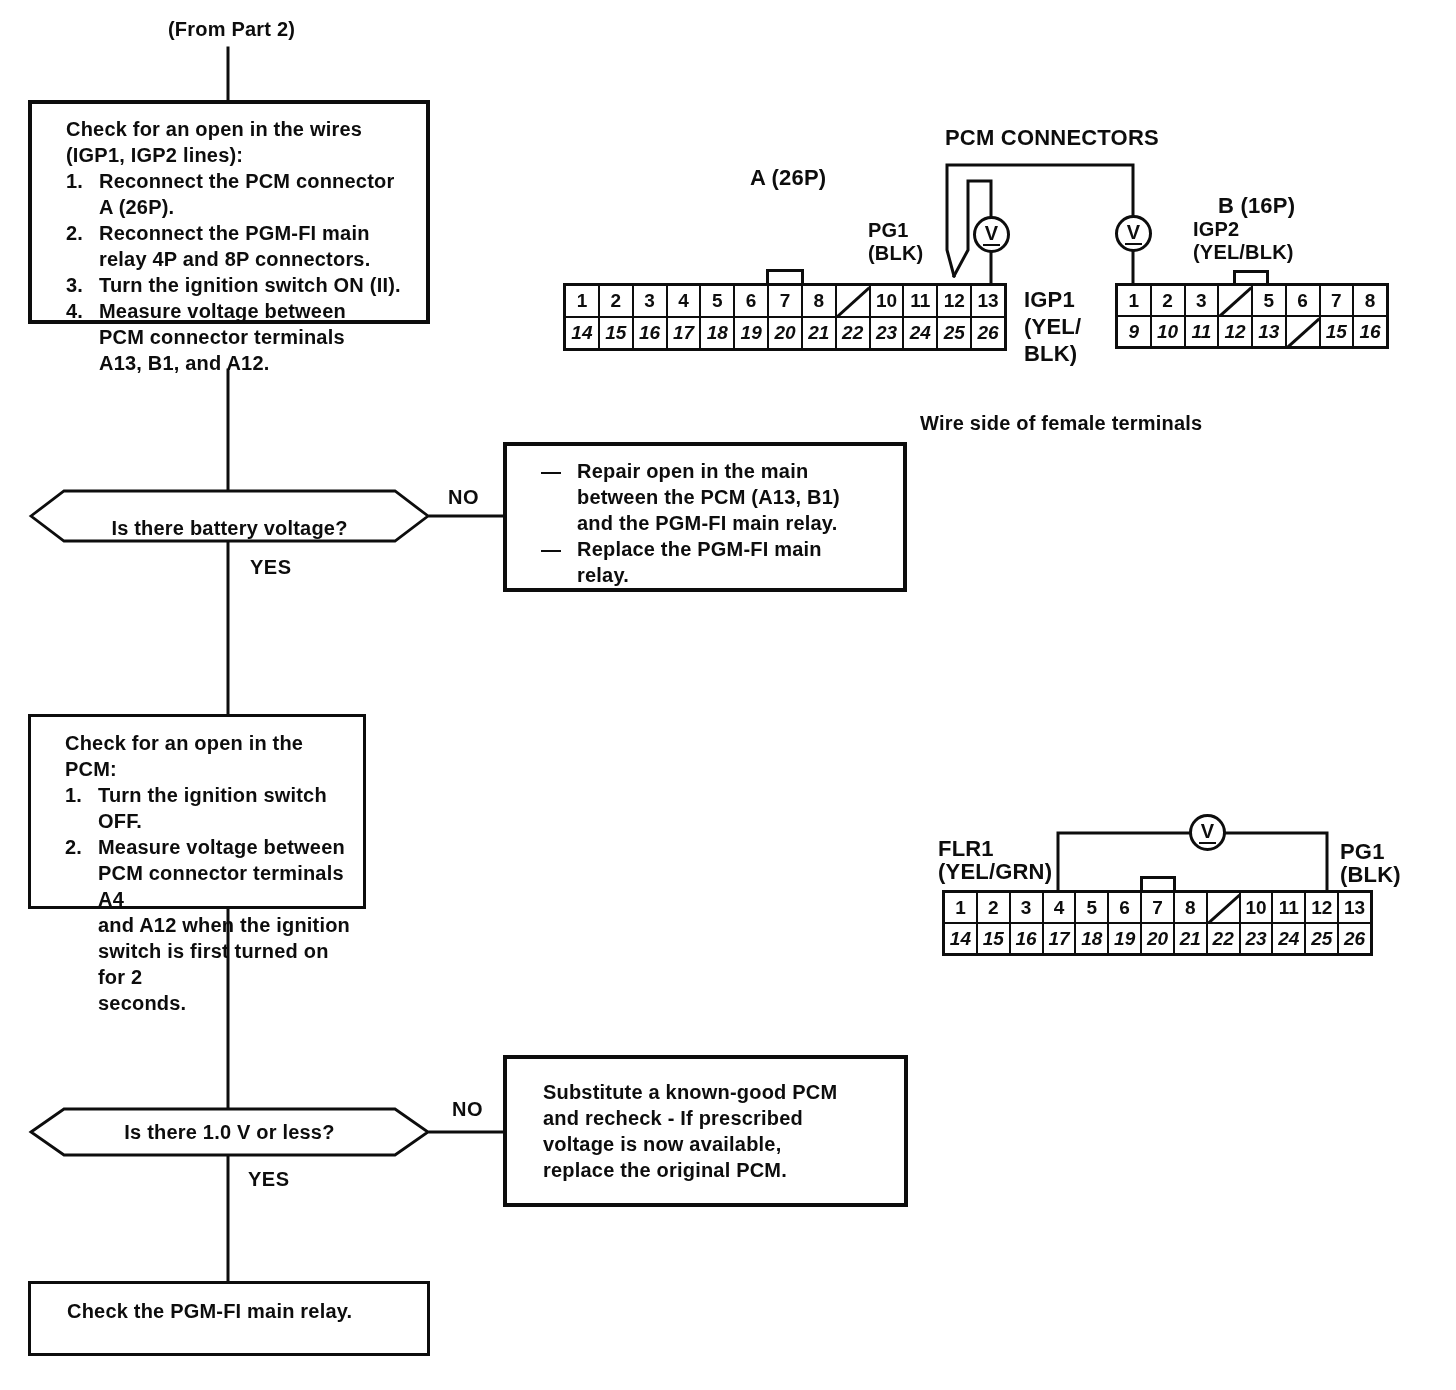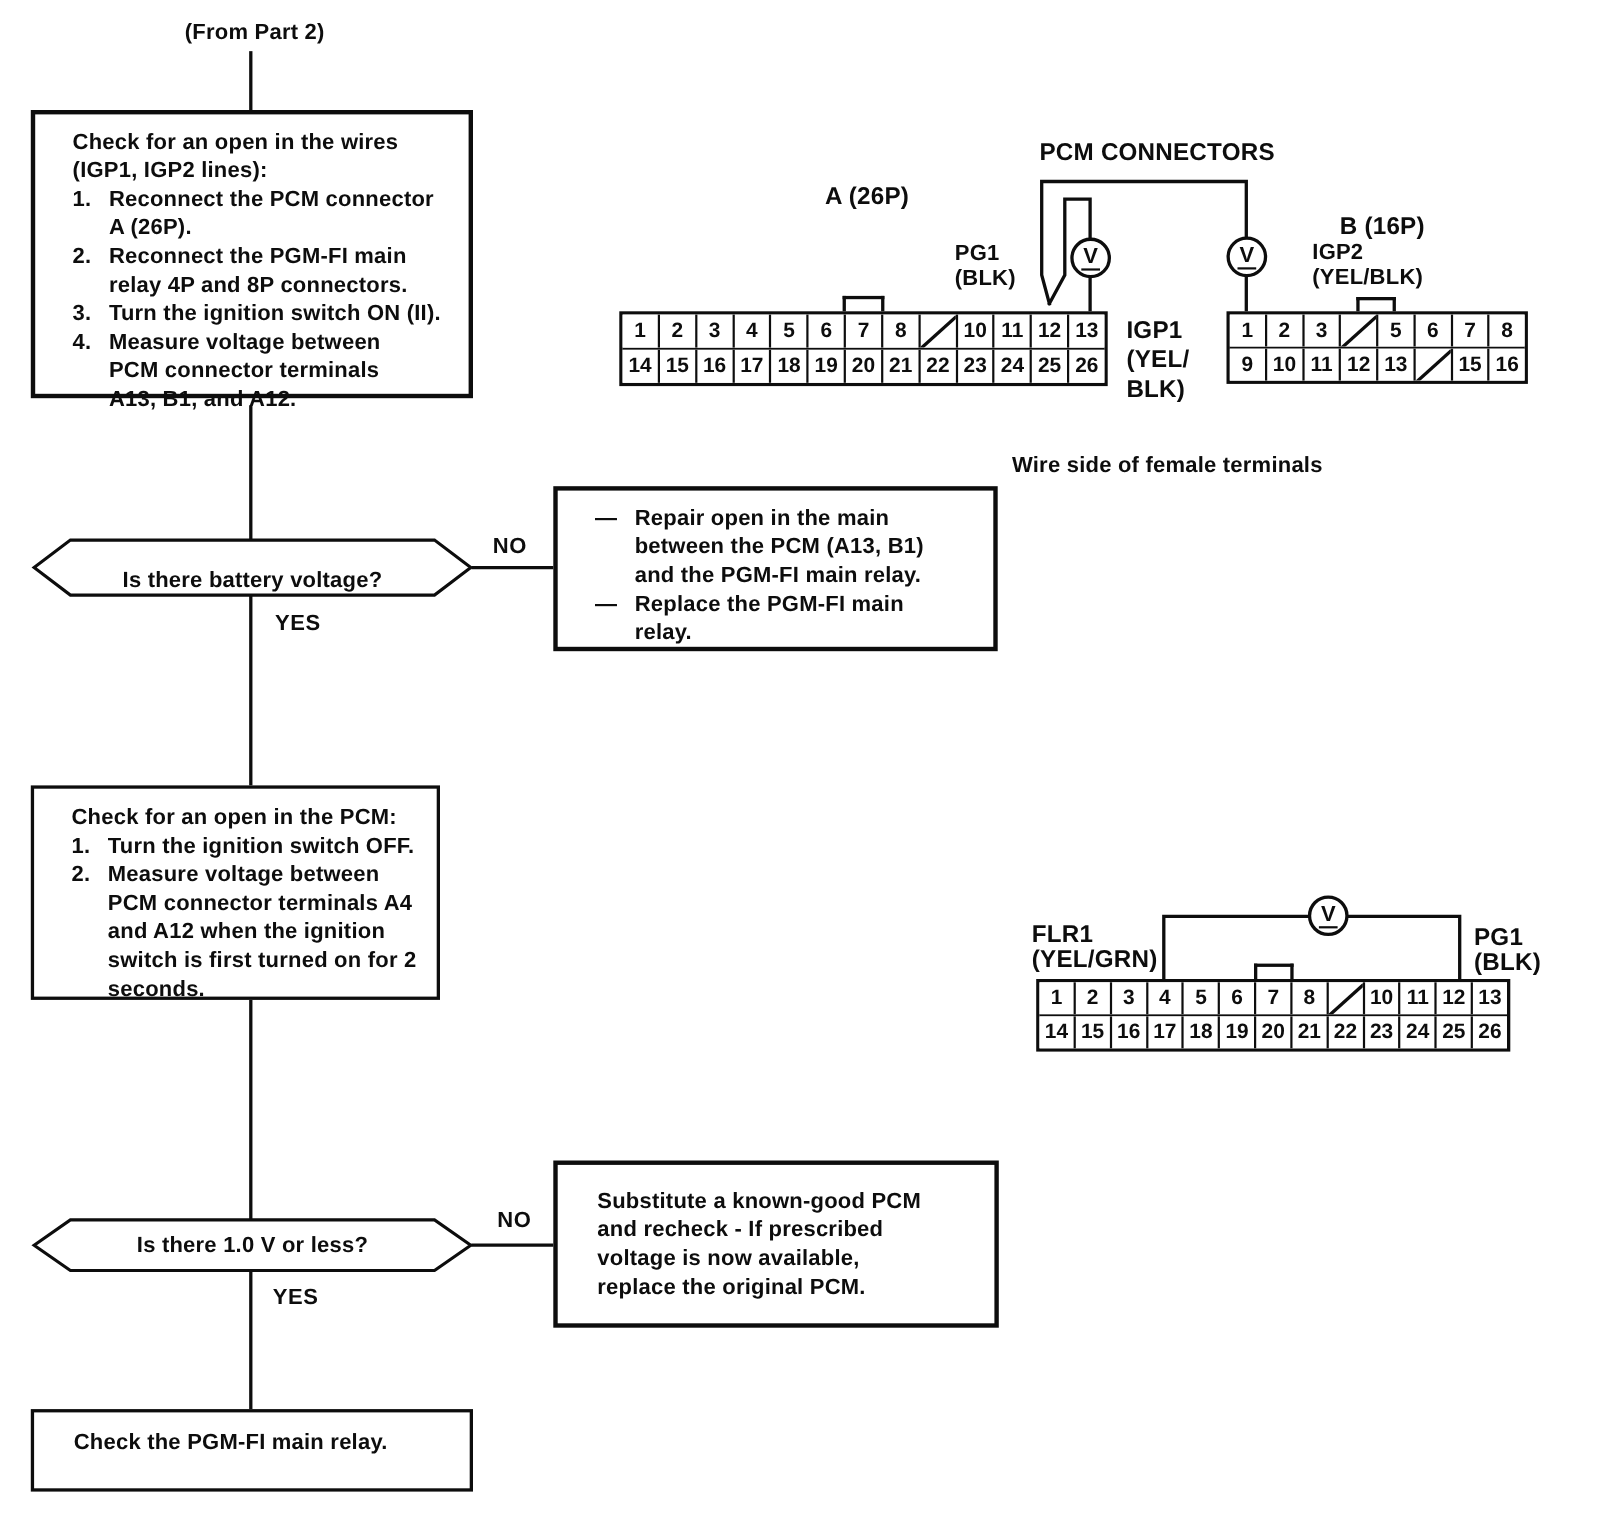--- a/index.html
+++ b/index.html
@@ -28,21 +28,21 @@
   
   .lbl{position:absolute;font-weight:700;font-size:20px;line-height:23px;white-space:pre-line;letter-spacing:.2px;}
   .lbl.big{font-size:22px;}
   .lbl.lh27{line-height:27px;}
   .yn{position:absolute;font-weight:700;font-size:20px;letter-spacing:.5px;}
 
   
   .connector{position:absolute;border:3px solid #0d0d0d;background:#fff;box-sizing:border-box;
              display:flex;flex-direction:column;}
   .crow{display:flex;flex:1;}
-  .crow + .crow{border-top:2.5px solid #0d0d0d;}
+  .crow + .crow{border-top:2.5px solid #0d0d0d;font-style:italic;}
   .cell{flex:1;display:flex;align-items:center;justify-content:center;
         font-size:19px;font-weight:700;position:relative;overflow:hidden;background:#fff;}
   .cell + .cell{border-left:2.5px solid #0d0d0d;}
   .cell.slash::before{content:"";position:absolute;left:-6px;right:-6px;top:50%;height:2.6px;
         background:#0d0d0d;transform:rotate(-42deg);}
   .tab{position:absolute;border:3px solid #0d0d0d;border-bottom:none;background:#fff;box-sizing:border-box;}
 
   
   .vmeter{position:absolute;width:37px;height:37px;border:3.2px solid #0d0d0d;border-radius:50%;
           background:#fff;box-sizing:border-box;display:flex;align-items:center;justify-content:center;z-index:3;}
@@ -66,21 +66,21 @@
     <polyline points="954,276 968,250 968,181 991,181 991,217"></polyline>
     <line x1="991" y1="252" x2="991" y2="284"></line>
     <line x1="1133" y1="251" x2="1133" y2="284"></line>
 
     <polyline points="1058,889 1058,833 1190,833"></polyline>
     <polyline points="1225,833 1327,833 1327,889"></polyline>
   </svg>
 
   <div class="abs plain" style="left:168px;top:16px;">(From Part 2)</div>
 
-  <div class="pbox" style="left:28px;top:100px;width:402px;height:262px;padding:12px 8px 0 34px;">
+  <div class="pbox" style="left:28px;top:100px;width:402px;height:224px;padding:12px 8px 0 34px;">
     <div class="btitle">Check for an open in the wires
 (IGP1, IGP2 lines):</div>
     <div class="bitem">
       <span class="num">1.</span>
       <span class="txt">Reconnect the PCM connector
 A (26P).</span>
     </div>
     <div class="bitem">
       <span class="num">2.</span>
       <span class="txt">Reconnect the PGM-FI main
@@ -114,21 +114,21 @@
 between the PCM (A13, B1)
 and the PGM-FI main relay.</span>
     </div>
     <div class="dashitem">
       <span class="dash">—</span>
       <span class="txt">Replace the PGM-FI main
 relay.</span>
     </div>
   </div>
 
-  <div class="pbox b3" style="left:28px;top:714px;width:372px;height:195px;padding:13px 8px 0 34px;">
+  <div class="pbox b3" style="left:28px;top:714px;width:338px;height:195px;padding:13px 8px 0 34px;">
     <div class="btitle">Check for an open in the PCM:</div>
     <div class="bitem">
       <span class="num">1.</span>
       <span class="txt">Turn the ignition switch OFF.</span>
     </div>
     <div class="bitem">
       <span class="num">2.</span>
       <span class="txt">Measure voltage between
 PCM connector terminals A4
 and A12 when the ignition

